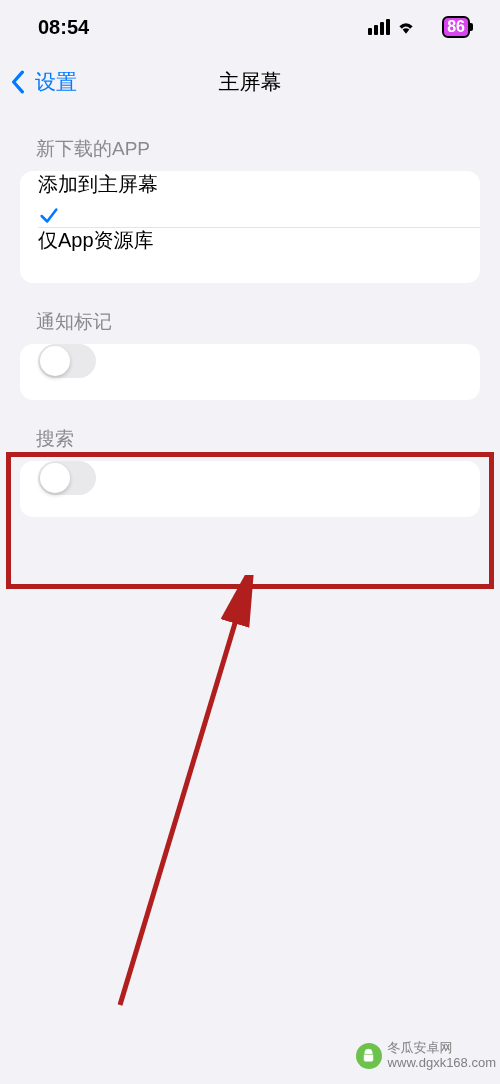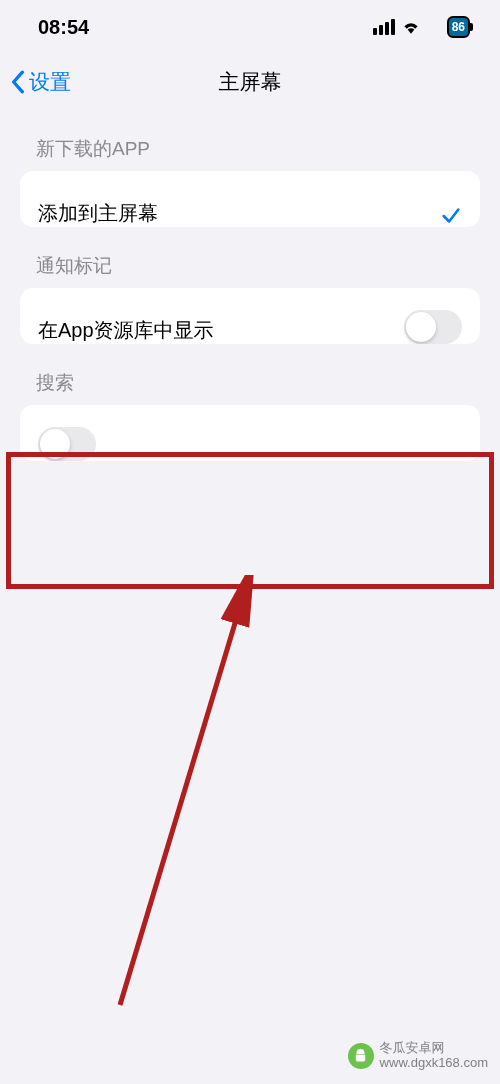--- a/index.html
+++ b/index.html
@@ -25,49 +25,50 @@
     .status-right { display: flex; align-items: center; gap: 6px; }
     .signal-bars { display: flex; align-items: flex-end; gap: 2px; }
     .signal-bars span { width: 4px; background: #000; border-radius: 1px; }
     .signal-bars span:nth-child(1){height:7px;} .signal-bars span:nth-child(2){height:10px;}
     .signal-bars span:nth-child(3){height:13px;} .signal-bars span:nth-child(4){height:16px;}
     .wifi-icon { width: 20px; height: 16px; }
     .battery-box {
       display: flex; align-items: center;
       border: 2px solid #000; border-radius: 6px;
       padding: 1px 3px; height: 22px;
-      background: #0369a1; color: #fff; font-size: 12px; font-weight: 700;
+      background: #d946ef; color: #fff; font-size: 16px; font-weight: 700;
       position: relative;
       margin-left: 20px;
     }
     .battery-box::after {
       content:""; position:absolute; right:-5px; top:50%; transform:translateY(-50%);
       width:3px; height:8px; background:#000; border-radius:0 2px 2px 0;
     }
     .nav-bar {
       height: 56px; display: flex; align-items: center; justify-content: center;
       position: relative; padding: 0 14px;
     }
     .nav-back {
       position: absolute; left: 10px; display: flex; align-items: center;
-      color: #007aff; font-size: 21px; gap: 3px;
+      color: #007aff; font-size: 21px; gap: 9px;
     }
     .nav-back svg { width: 16px; height: 24px; }
     .nav-title { font-size: 21px; font-weight: 400; color: #000; }
     .section-header {
       padding: 26px 20px 9px 36px;
       font-size: 19px; color: #8a8a8e;
     }
     .cell-group {
       margin: 0 20px; background: #fff; border-radius: 13px; overflow: hidden;
     }
     .cell {
-      min-height: 56px; display: flex; align-items: flex-end;
+      min-height: 56px; display: flex; align-items: flex-start;
       padding: 0 18px; font-size: 20px; color: #000;
       position: relative;
+      flex-direction: column;
     }
     .cell + .cell::before {
       content:""; position:absolute; top:0; left:18px; right:0; height:1px; background:#e3e3e8;
     }
     .cell-label { flex: 1; }
     .check-icon { color:#007aff; width:22px; height:22px; stroke-width:3; }
     .switch {
       width: 58px; height: 34px; border-radius: 17px; background: #e9e9eb;
       position: relative; flex-shrink: 0;
     }
@@ -78,21 +79,21 @@
     .highlight-box {
       border: 5px solid #b01e1e; position: absolute;
       left: 6px; right: 6px; top: 452px; height: 137px;
       pointer-events: none;
     }
     .arrow-svg {
       position: absolute; left: 100px; top: 575px; width: 170px; height: 440px;
       pointer-events: none;
     }
     .watermark {
-      position: absolute; bottom: 14px; right: 12px;
+      position: absolute; bottom: 14px; right: 4px;
       display: flex; align-items: center; gap: 6px;
       font-size: 15px; color: #808080;
     }
     .wm-badge {
       width: 26px; height: 26px; border-radius: 50%;
       background: #6cc24d; display:flex; align-items:center; justify-content:center;
     }
     .wm-badge svg { width:15px; height:15px; fill:#fff; }
     .wm-text { display:flex; flex-direction:column; line-height:1.1; font-size:13px; }
   </style>
@@ -128,26 +129,28 @@
 </div>
 
 <div class="section-header">新下载的APP</div>
 <div class="cell-group">
   <div class="cell">
     <span class="cell-label">添加到主屏幕</span>
     <svg class="check-icon" viewBox="0 0 24 24" fill="none">
       <path d="M4 12 L10 18 L20 5" stroke="#007aff" stroke-width="2.8" stroke-linecap="round" stroke-linejoin="round"></path>
     </svg>
   </div>
+  <div class="cell">
+    <span class="cell-label">仅App资源库</span>
+  </div>
 </div>
 
 <div class="section-header">通知标记</div>
 <div class="cell-group">
   <div class="cell">
-    <span class="cell-label">在App资源库中显示</span>
     <div class="switch">
       <div class="switch-knob"></div>
     </div>
   </div>
 </div>
 
 <div class="section-header">搜索</div>
 <div class="cell-group">
   <div class="cell">
     <div class="switch">

